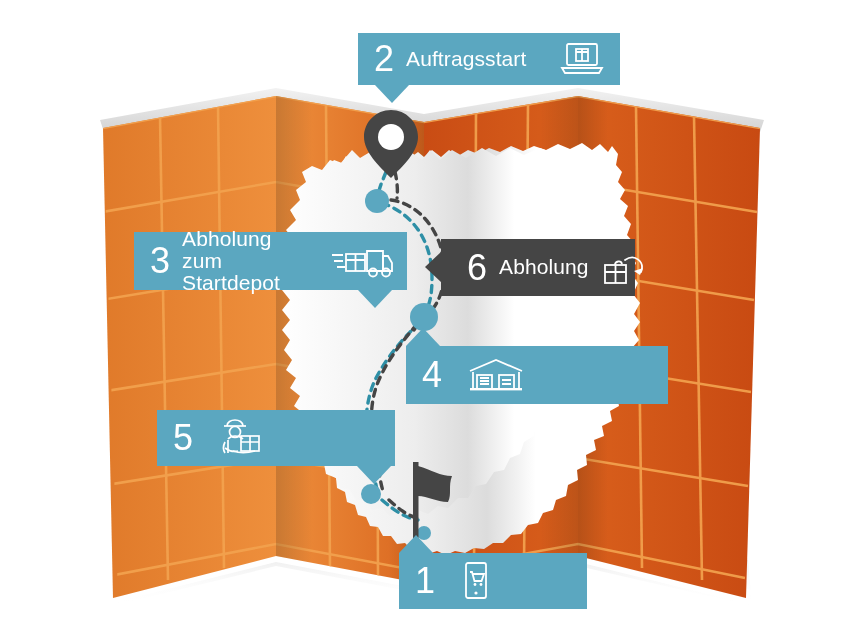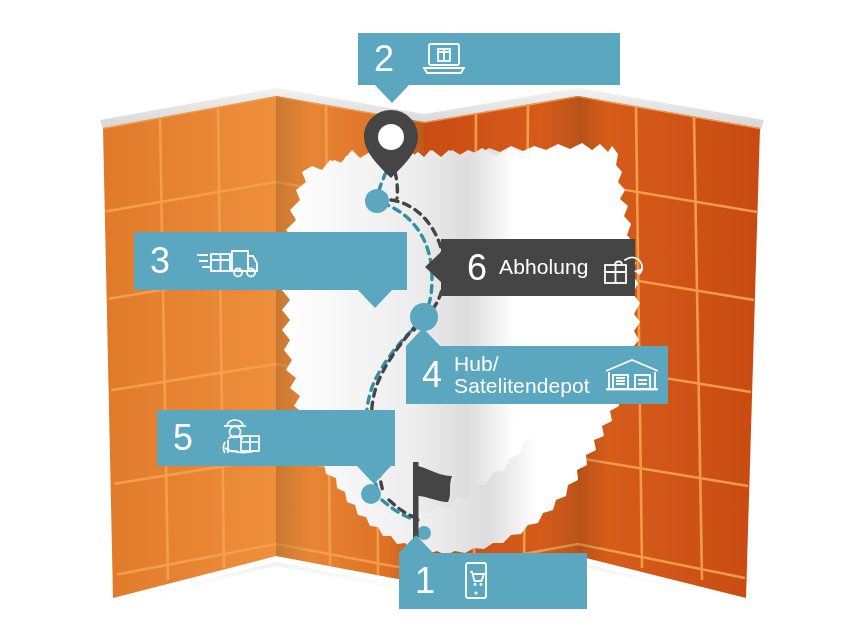--- a/index.html
+++ b/index.html
@@ -372,33 +372,36 @@
     <g>
       <rect x="413" y="462" width="5.5" height="78" fill="#454545"></rect>
       <path d="M418,466 C432,470 440,476 452,476 C448,486 452,494 448,502
                C436,502 428,496 418,496 Z" fill="#454545"></path>
     </g>
   </svg>
 
   <div class="tail tail-down" id="t-auftragsstart"></div>
   <div class="callout teal" id="c-auftragsstart">
     <span class="num">2</span>
+    <span class="label">Auftragsstart</span>
     <span class="ico">
       <svg width="48" height="36" viewBox="0 0 48 36" fill="none" stroke="#fff" stroke-width="1.8">
         <rect x="9" y="3" width="30" height="21" rx="1.5"></rect>
         <rect x="18" y="8" width="12" height="12"></rect>
         <path d="M24 8 v12 M18 11 h12"></path>
         <path d="M4 27 h40 l-3 5 H7 Z"></path>
       </svg>
     </span>
   </div>
 
   <div class="tail tail-down" id="t-abholung"></div>
   <div class="callout teal" id="c-abholung">
     <span class="num">3</span>
+    <span class="label">Abholung zum
+Startdepot</span>
     <span class="ico">
       <svg width="62" height="38" viewBox="0 0 62 38" fill="none" stroke="#fff" stroke-width="1.8">
         <path d="M1 13 h11 M3 19 h9 M6 25 h8"></path>
         <rect x="15" y="12" width="19" height="17"></rect>
         <path d="M24.5 12 v17 M15 18 h19"></path>
         <path d="M36 9 h16 v20 h-16 Z"></path>
         <path d="M52 14 h5 l4 7 v8 h-9 Z"></path>
         <circle cx="42" cy="30.5" r="4"></circle>
         <circle cx="55" cy="30.5" r="4"></circle>
       </svg>
@@ -416,22 +419,20 @@
         <path d="M12 16 c0-4 6-5 7-1"></path>
         <path d="M22 11 c10-7 20 2 16 12" stroke-linecap="round"></path>
         <path d="M40 19 l-3 7 l-6-4 Z" fill="#fff" stroke="none"></path>
       </svg>
     </span>
   </div>
 
   <div class="tail tail-up" id="t-hub"></div>
   <div class="callout teal" id="c-hub">
     <span class="num">4</span>
-    <span class="label">Hub/
-Satelitendepot</span>
     <span class="ico">
       <svg width="56" height="34" viewBox="0 0 56 34" fill="none" stroke="#fff" stroke-width="1.8">
         <path d="M2 13 L28 2 L54 13"></path>
         <path d="M5 14 v17 h46 v-17"></path>
         <rect x="2" y="30" width="52" height="2.4" fill="#fff" stroke="none"></rect>
         <rect x="9" y="17" width="15" height="14"></rect>
         <path d="M12 20 h9 M12 23 h9 M12 26 h9"></path>
         <rect x="31" y="17" width="15" height="14"></rect>
         <path d="M34 22 h9 M34 26 h9"></path>
       </svg>

